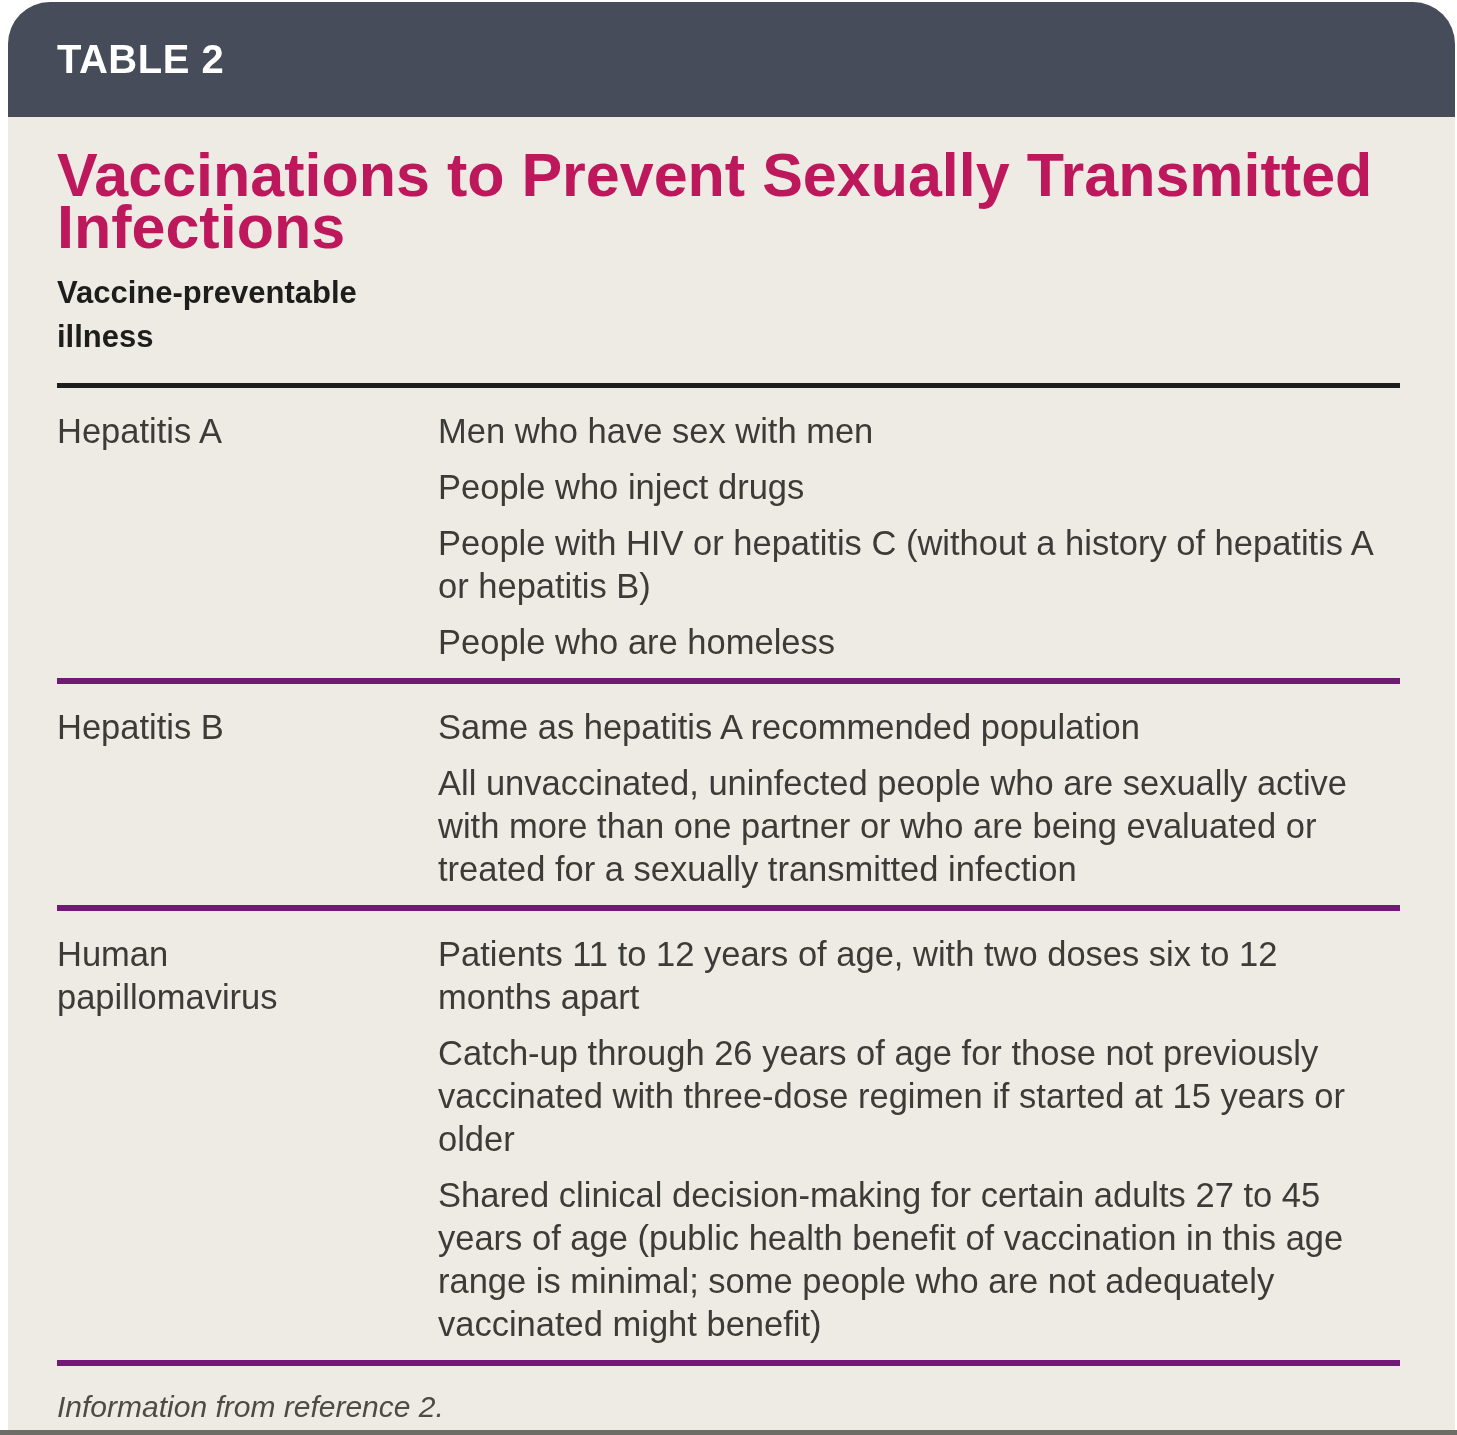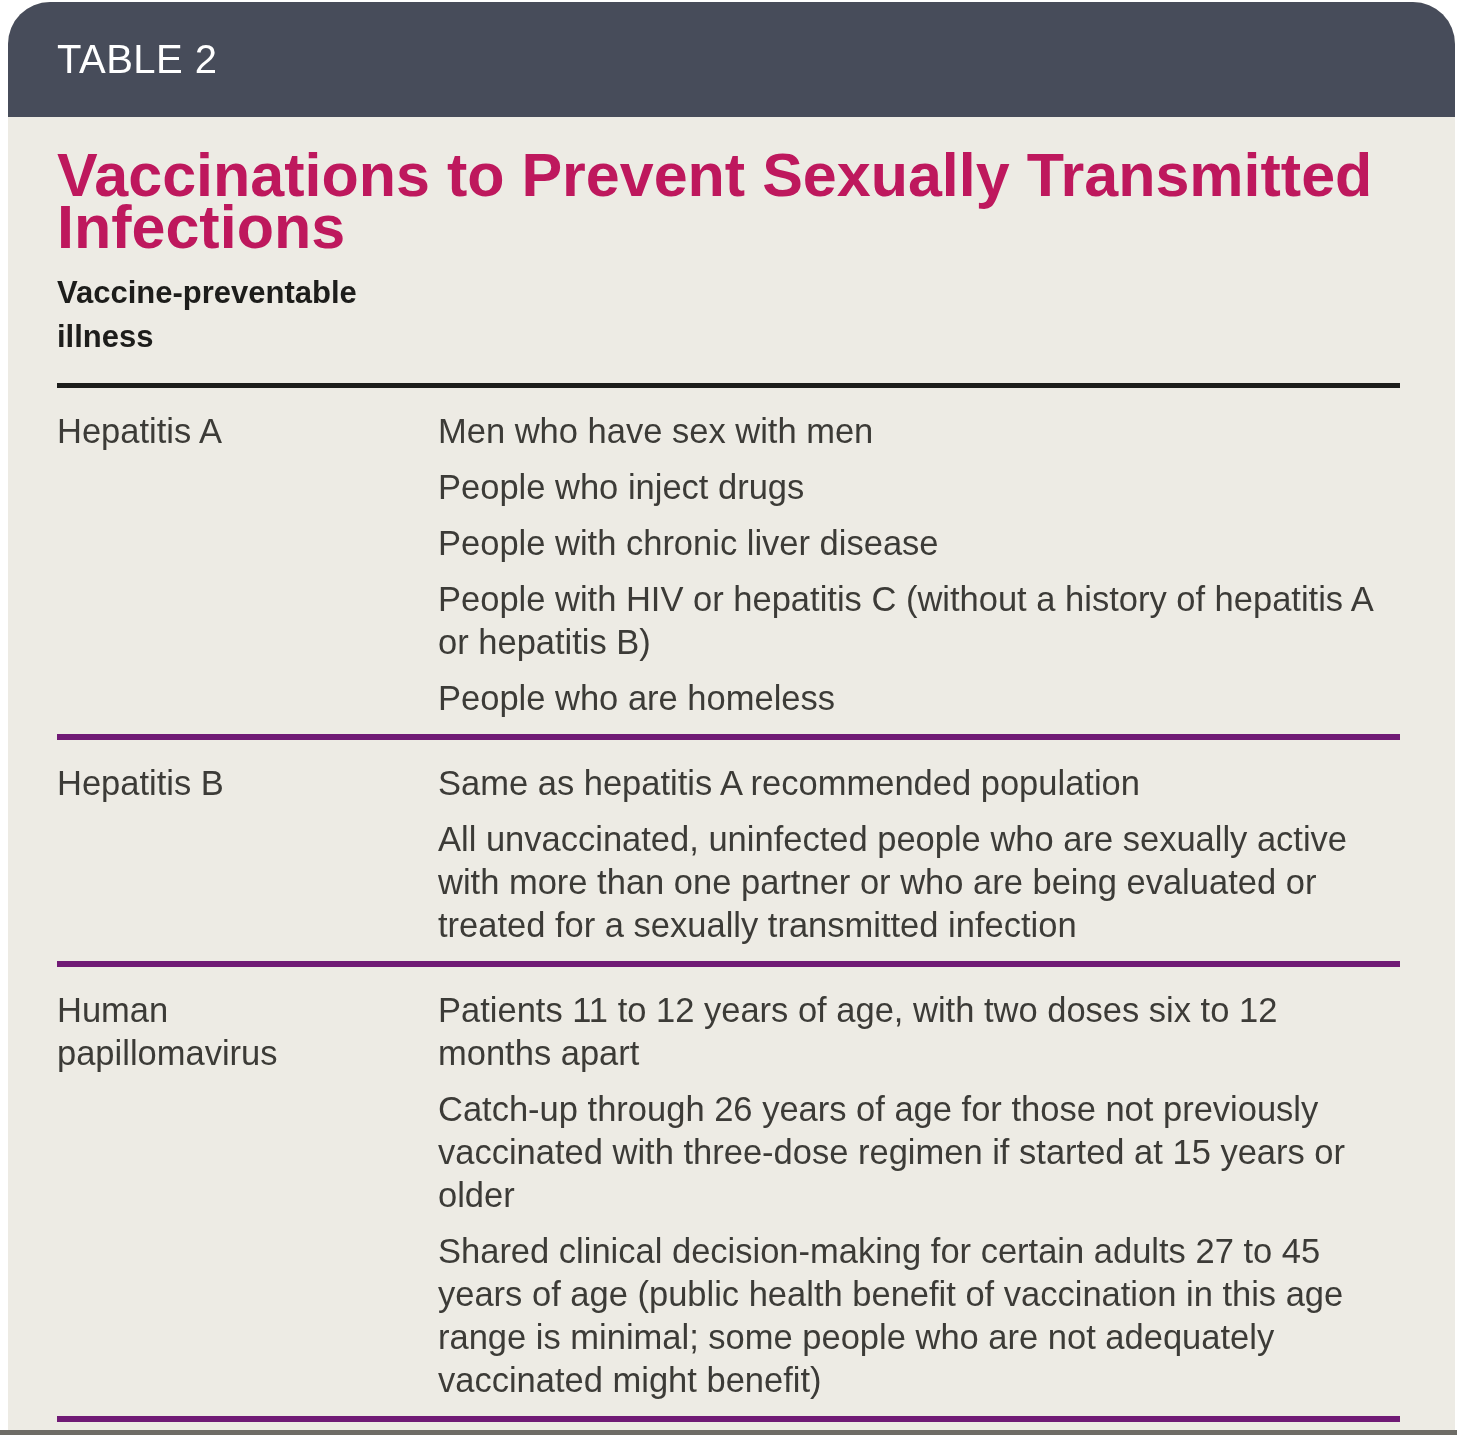--- a/index.html
+++ b/index.html
@@ -29,21 +29,21 @@
     background: #474c5a;
     height: 115px;
     display: flex;
     align-items: center;
     padding-left: 49px;
     box-sizing: border-box;
   }
   .card-header .table-label {
     color: #ffffff;
     font-size: 40px;
-    font-weight: normal;
+    font-weight: bold;
     letter-spacing: 0.5px;
   }
   .card-body {
     padding: 32px 55px 30px 49px;
   }
   .card-title {
     color: #be185d;
     font-size: 61px;
     font-weight: bold;
     line-height: 52px;
@@ -107,21 +107,20 @@
       <h1 class="card-title">Vaccinations to Prevent Sexually Transmitted Infections</h1>
       <div class="thead">
         <div class="th col1">Vaccine-preventable illness</div>
       </div>
       <div class="tbody">
           <div class="row">
             <div class="cell illness-cell">Hepatitis A</div>
             <div class="cell populations-cell">
               <p>Men who have sex with men</p>
               <p>People who inject drugs</p>
-              <p>People with chronic liver disease</p>
               <p>People with HIV or hepatitis C (without a history of hepatitis A or hepatitis B)</p>
               <p>People who are homeless</p>
             </div>
           </div>
           <div class="row">
             <div class="cell illness-cell">Hepatitis B</div>
             <div class="cell populations-cell">
               <p>Same as hepatitis A recommended population</p>
               <p>All unvaccinated, uninfected people who are sexually active with more than one partner or who are being evaluated or treated for a sexually transmitted infection</p>
             </div>

